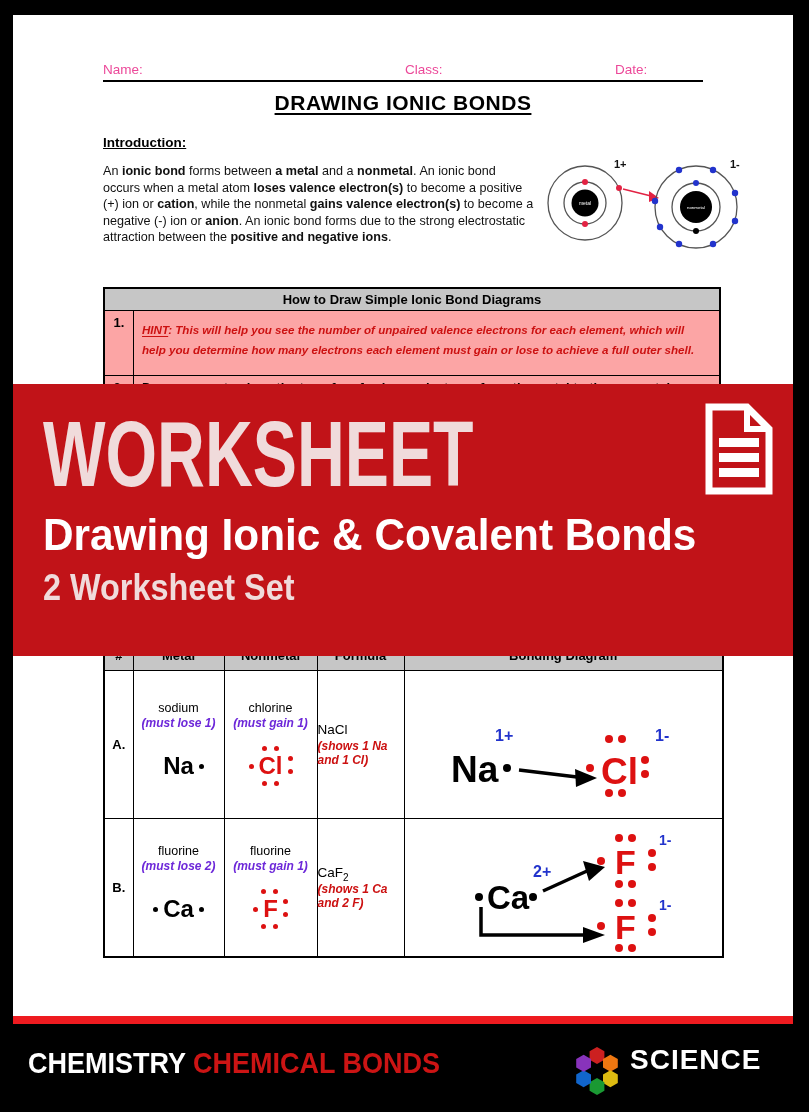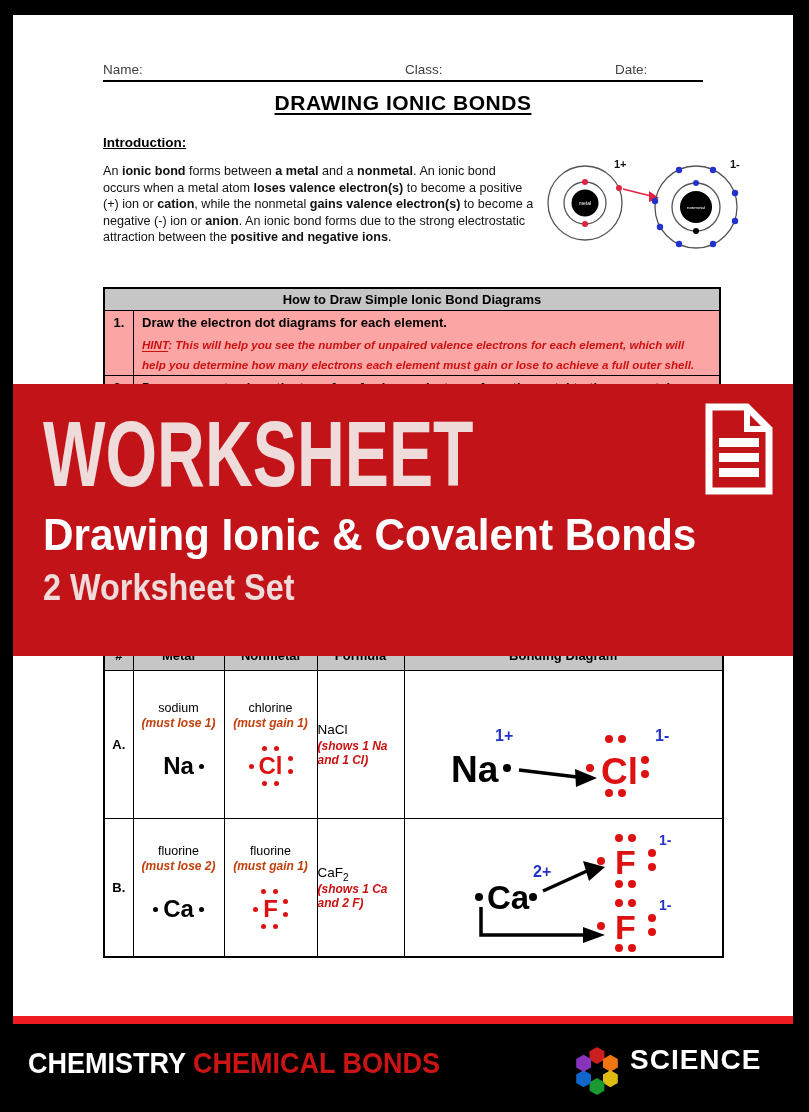--- a/index.html
+++ b/index.html
@@ -7,21 +7,21 @@
     width:809px;height:1112px;position:relative;background:#000;
     font-family:"Liberation Sans",sans-serif;overflow:hidden;
   }
   
   .page{
     position:absolute;left:13px;top:15px;width:780px;height:1002px;
     background:#fff;z-index:1;
   }
   .id-line{
     position:absolute;left:90px;top:43px;width:600px;height:22px;
-    border-bottom:2.5px solid #000;font-size:13.5px;color:#404040;
+    border-bottom:2.5px solid #000;font-size:13.5px;color:#ec4899;
   }
   .id-line span{position:absolute;bottom:3px;}
   .id-label-name{left:0;}
   .id-label-class{left:270px;margin-left:32px;}
   .id-label-date{left:512px;}
   .ws-title{
     position:absolute;left:0;top:76px;width:780px;margin:0;text-align:center;
     font-size:21px;font-weight:900;letter-spacing:.5px;color:#000;
     text-decoration:underline;text-underline-offset:3px;
   }
@@ -66,21 +66,21 @@
   .bond td,.bond th{border:1px solid #000;padding:0;vertical-align:middle;}
   .bond th{
     background:#c6c6c6;font-size:13px;font-weight:bold;color:#000;height:30px;text-align:center;
   }
   .col-id{width:29px;} .col-metal{width:91px;} .col-nonmetal{width:93px;}
   .col-formula{width:87px;} .col-bond{width:319px;}
   .row-a{height:145px;} .row-b{height:135px;}
   .cell-id{text-align:center;font-size:13px;font-weight:600;color:#000;}
   .cell-el{text-align:center;}
   .el-name{font-size:12.5px;color:#000;}
-  .el-note{font-size:12px;font-style:italic;font-weight:600;color:#c2410c;margin-top:1px;}
+  .el-note{font-size:12px;font-style:italic;font-weight:600;color:#6d28d9;margin-top:1px;}
   .cell-formula{text-align:left;}
   .formula{font-size:13.5px;color:#000;}
   .formula sub{font-size:10px;}
   .formula-note{font-size:12px;font-style:italic;font-weight:600;color:#cc1111;}
 
   
   .lewis{position:relative;display:inline-block;padding:10px 12px;margin-top:14px;
          font-size:24px;font-weight:bold;line-height:1;color:#000;}
   .lewis.red{color:#dd1111;}
   .lewis .d{position:absolute;width:5px;height:5px;border-radius:50%;background:currentColor;}
@@ -186,21 +186,20 @@
       <circle cx="151" cy="101" r="3.2" fill="#2233cc"></circle>
       <text x="202" y="25" font-size="11" font-weight="bold" fill="#111">1-</text>
     </g>
   </svg>
 
   <div class="howto">
     <div class="howto-title">How to Draw Simple Ionic Bond Diagrams</div>
     <div class="howto-row row-tall">
       <div class="howto-num">1.</div>
       <div class="howto-body">
-        <div class="howto-step">Draw the electron dot diagrams for each element.</div>
         <div class="howto-hint"><u>HINT</u><span>: This will help you see the number of unpaired valence electrons for each element, which will help you determine how many electrons each element must gain or lose to achieve a full outer shell.</span></div>
       </div>
     </div>
     <div class="howto-row row-cut">
       <div class="howto-num">2.</div>
       <div class="howto-body">
         <div class="howto-step">Draw arrows to show the transfer of valence electrons from the metal to the nonmetal.</div>
       </div>
     </div>
   </div>

